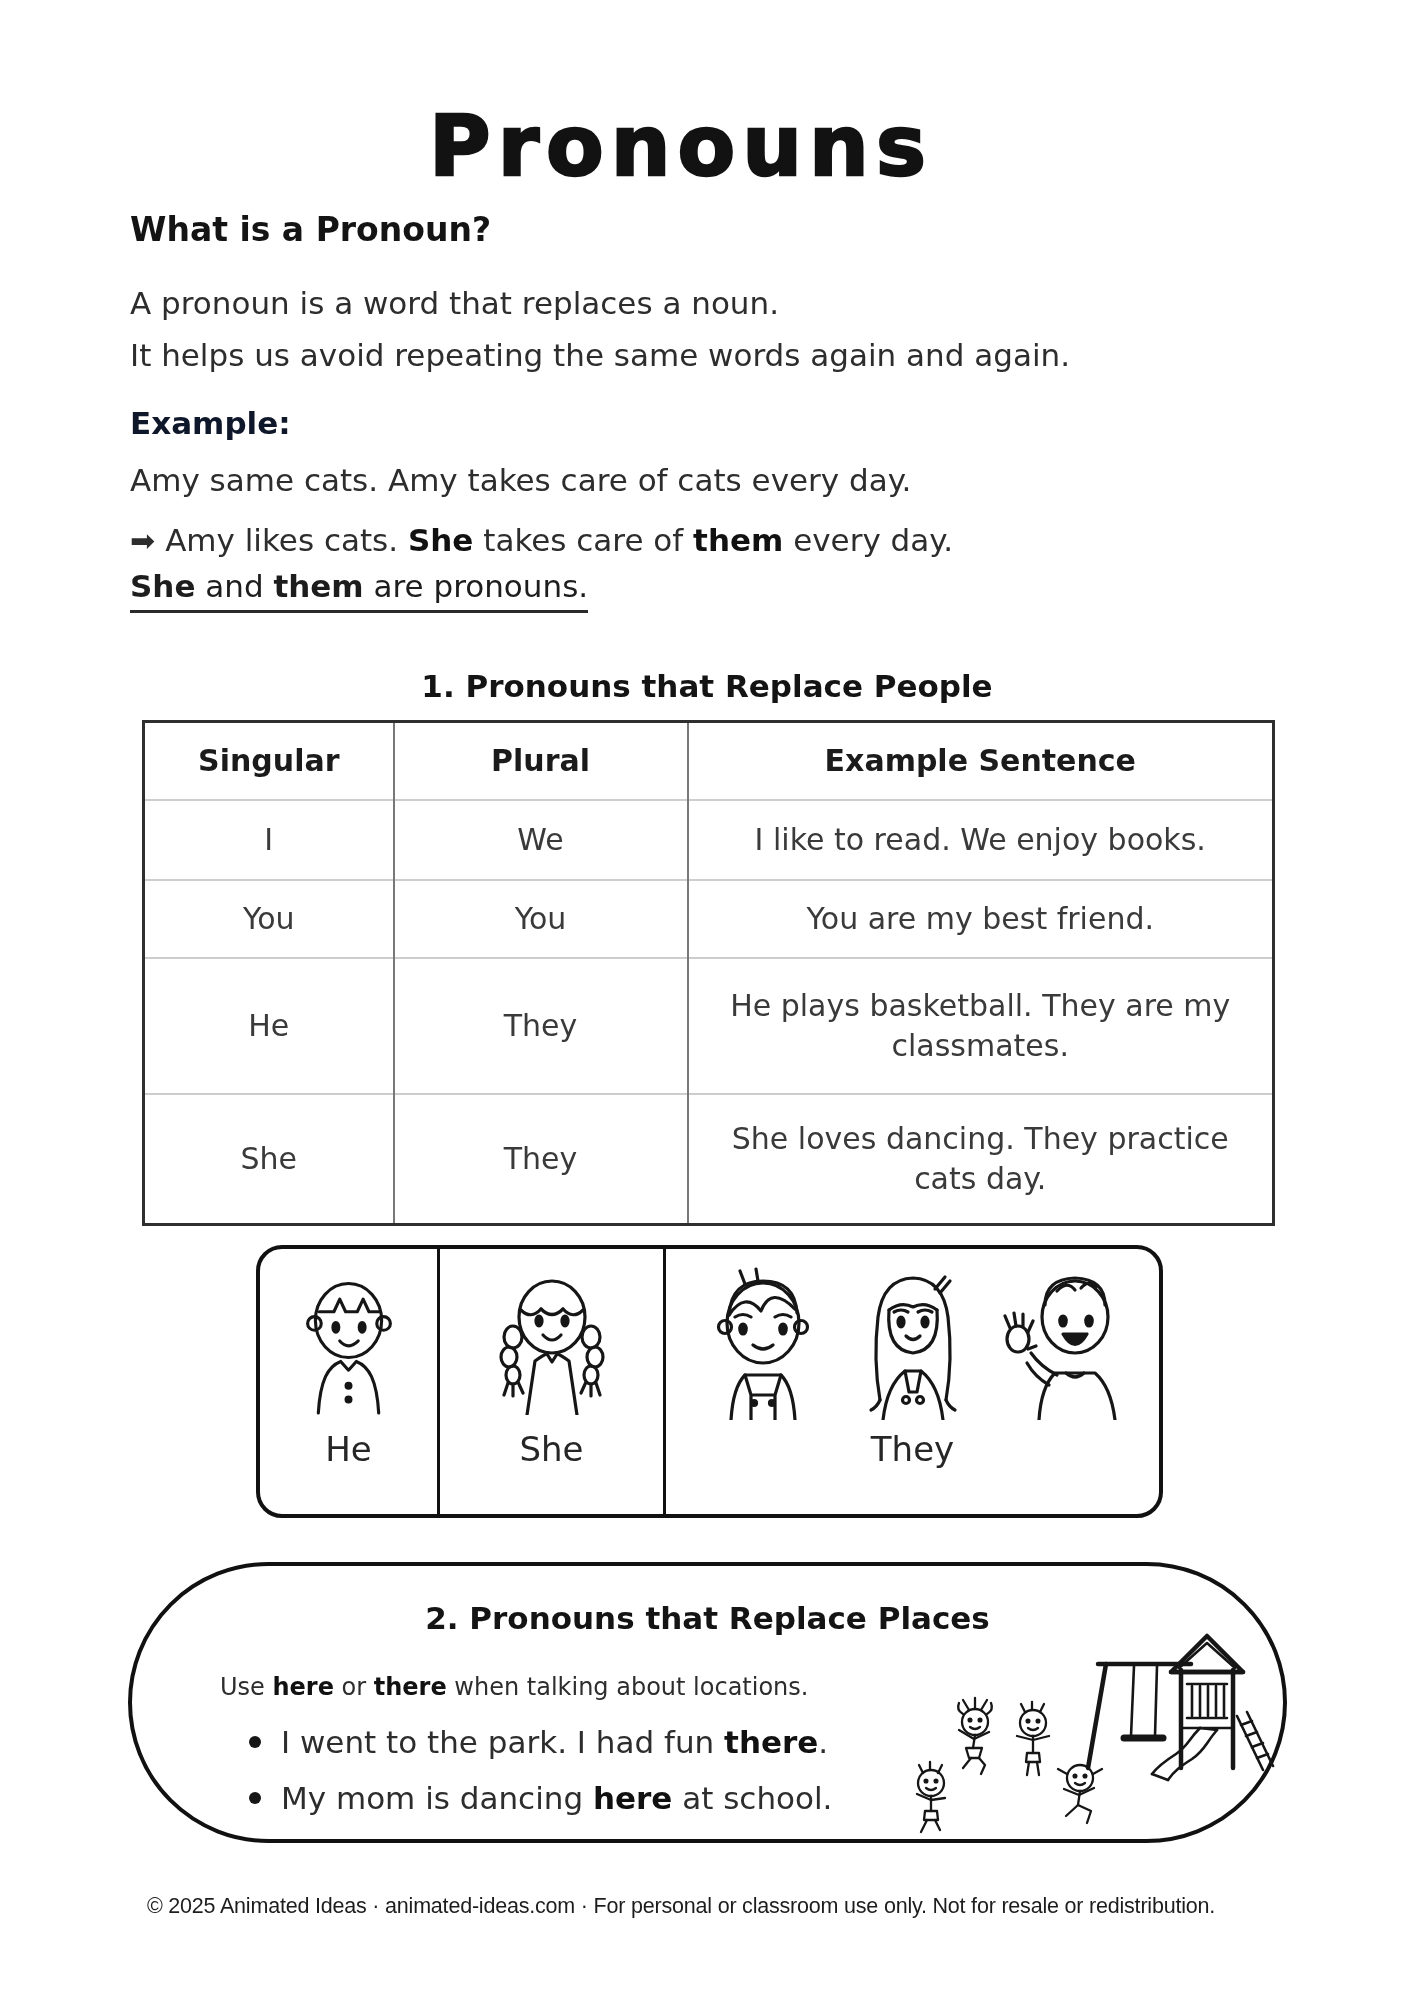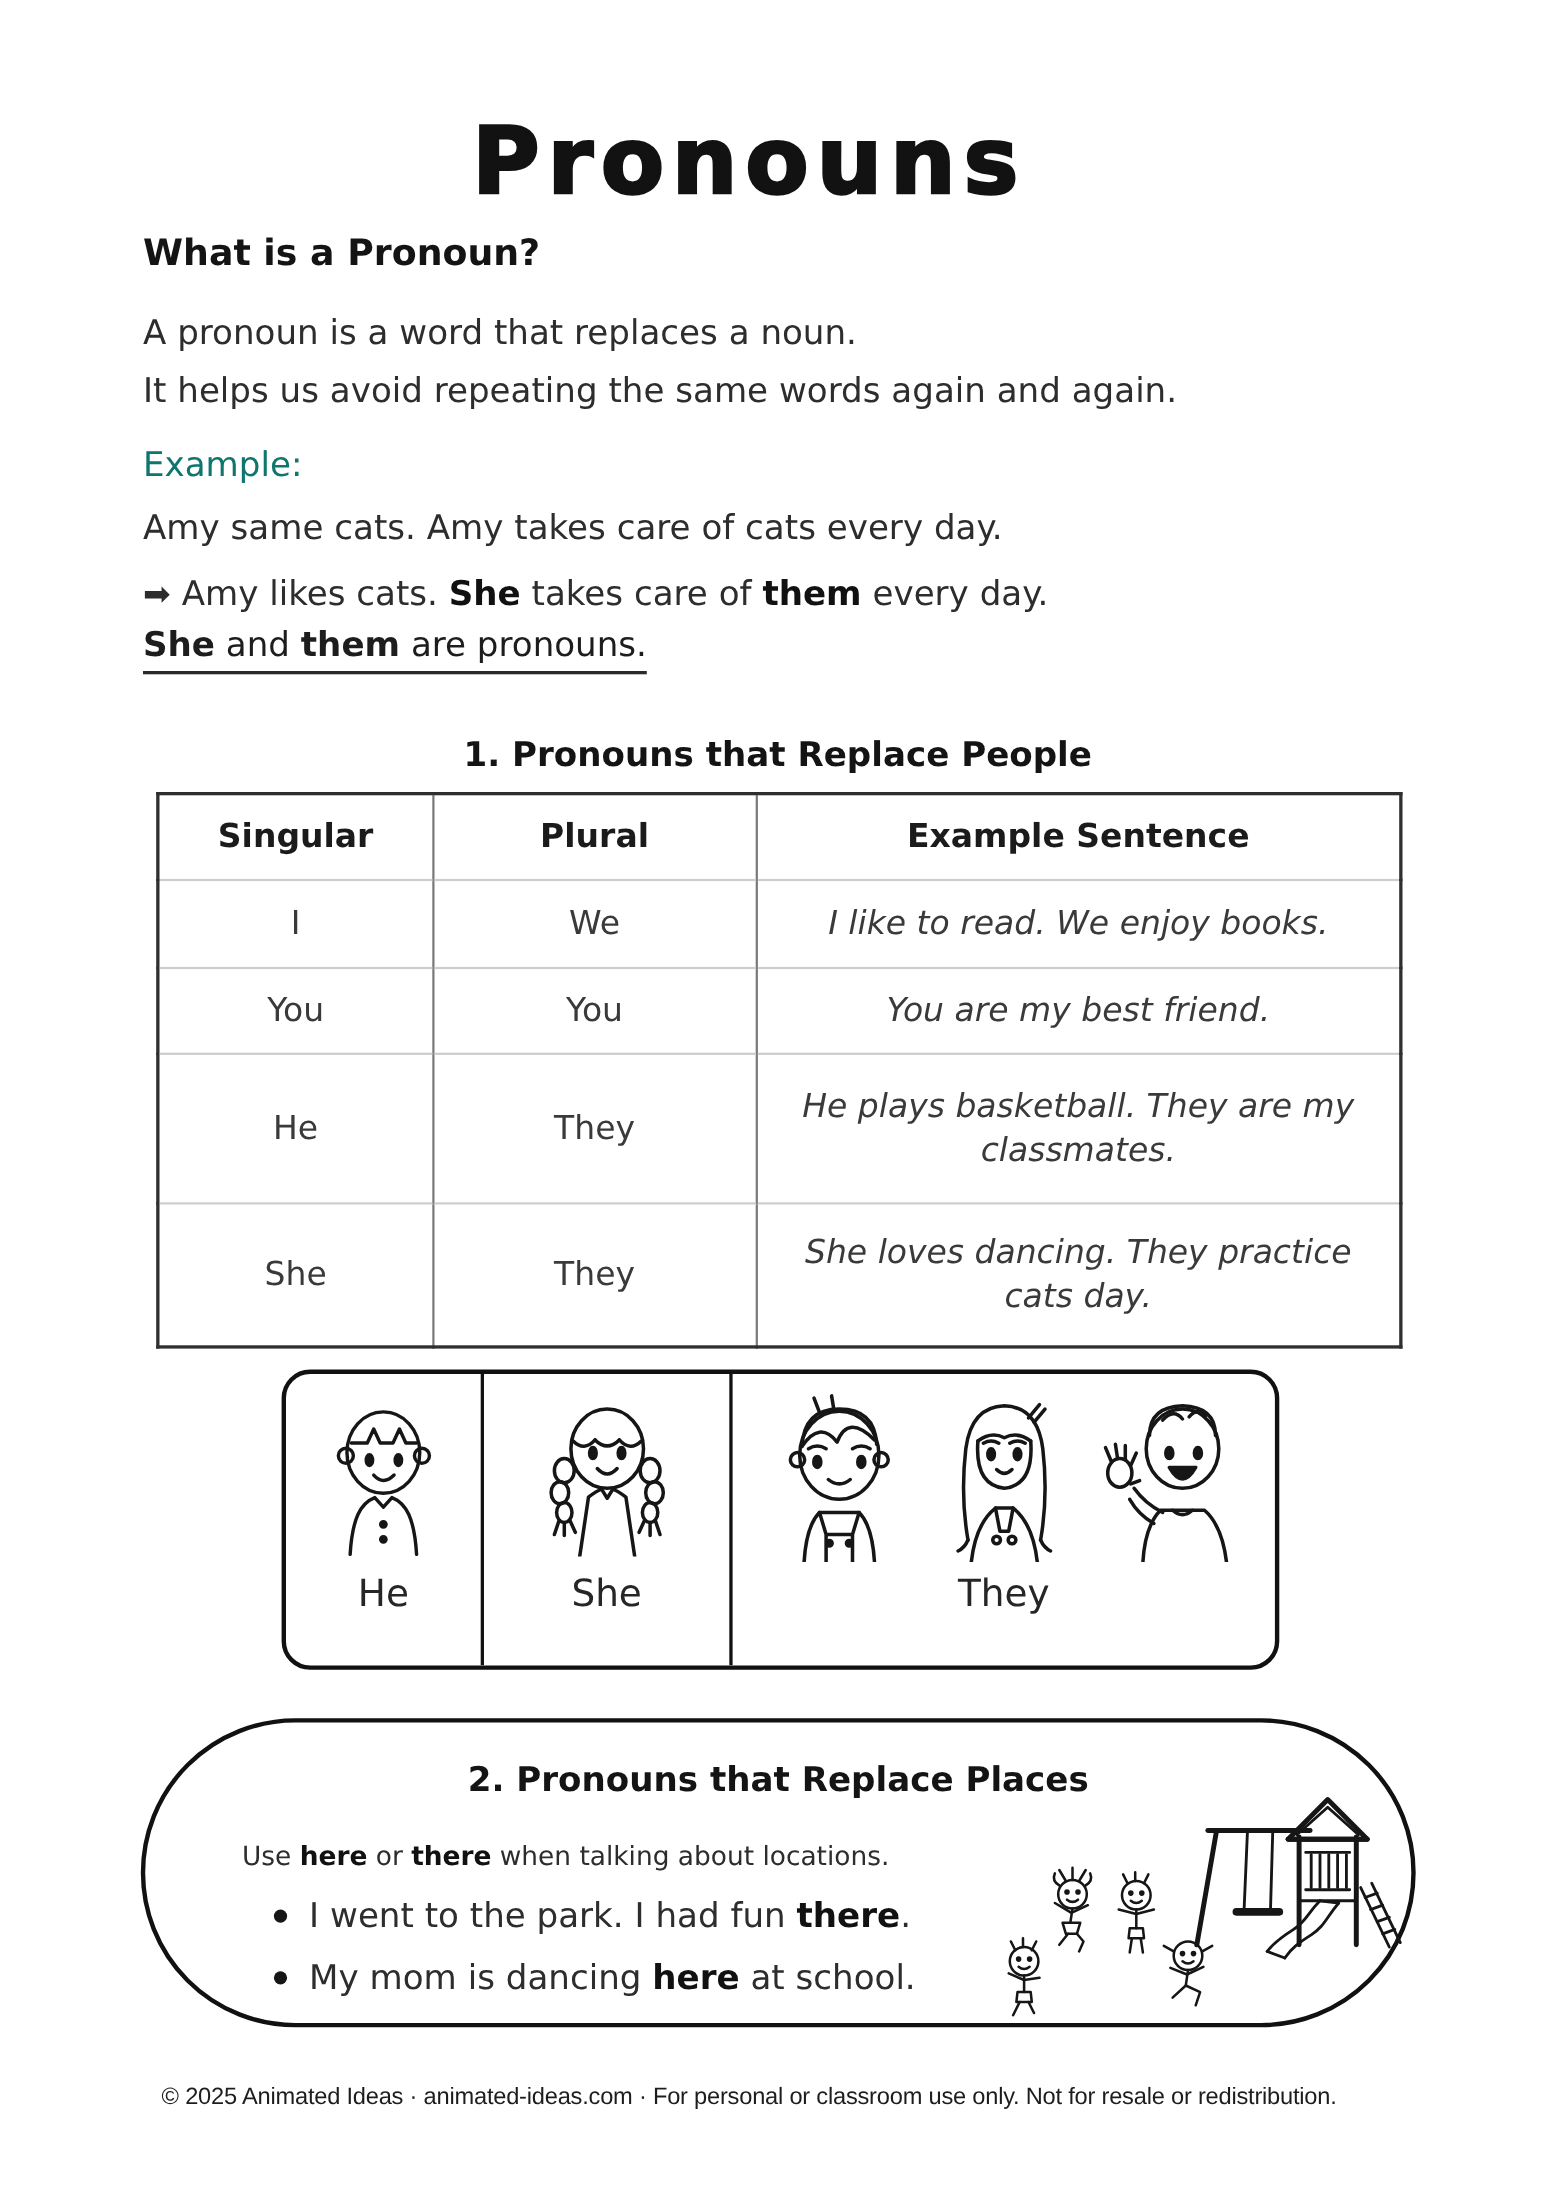--- a/index.html
+++ b/index.html
@@ -10,41 +10,41 @@
   b { font-weight:bold; color:#111; }
 
   .title {
     position:absolute; top:100px; left:0; width:100%; text-align:center;
     font-size:84px; line-height:92px; font-weight:bold; color:#121212;
     letter-spacing:7px; -webkit-text-stroke:2.5px #121212;
   }
   .h2 { position:absolute; left:130px; top:208px; font-size:33px; line-height:44px; font-weight:bold; color:#141414; }
   .para { position:absolute; left:130px; font-size:31px; line-height:44px; color:#2d2d2d; }
   .p1 { top:281px; } .p2 { top:333px; }
-  .h3 { position:absolute; left:130px; top:401px; font-size:31px; line-height:44px; font-weight:normal; color:#0f766e; }
+  .h3 { position:absolute; left:130px; top:401px; font-size:31px; line-height:44px; font-weight:bold; color:#0f172a; }
   .p3 { top:458px; } .p4 { top:518px; } .p5 { top:564px; }
   .arrow-glyph { margin-right:10px; font-size:30px; }
   .underlined { display:inline-block; border-bottom:3px solid #2b2b2b; padding-bottom:2px; }
   .p5 b, .p5 span { color:#1d1d1d; }
 
   .section1-heading {
     position:absolute; left:142px; top:664px; width:1130px; text-align:center;
     font-size:31px; line-height:44px; font-weight:bold; color:#141414;
   }
 
   .people-table-wrap { position:absolute; left:142px; top:720px; }
   table.people { border-collapse:collapse; table-layout:fixed; width:1130px; border:3px solid #2f2f2f; }
   table.people col.c1 { width:250px; } table.people col.c2 { width:294px; } table.people col.c3 { width:586px; }
   table.people th, table.people td { vertical-align:middle; text-align:center; font-weight:normal; }
   table.people th { font-size:30px; font-weight:bold; color:#1b1b1b; }
   table.people td { font-size:30px; color:#3a3a3a; }
   table.people th + th, table.people td + td { border-left:2px solid #787878; }
   table.people tbody td { border-top:2px solid #cdcdcd; }
   tr.r-head { height:78px; } tr.r1 { height:80px; } tr.r2 { height:78px; } tr.r3 { height:136px; } tr.r4 { height:131px; }
-  td.example { text-align:left; padding:0 36px; line-height:40px;font-style:italic; }
+  td.example { text-align:left; padding:0 36px; line-height:40px; }
 
   .illus-box {
     position:absolute; left:256px; top:1245px; width:907px; height:273px;
     border:4px solid #111; border-radius:26px; box-sizing:border-box;
     display:flex; overflow:hidden; background:#fff;
   }
   .illus-cell { display:flex; flex-direction:column; align-items:center; padding-top:16px; box-sizing:border-box; }
   .illus-cell.c1 { width:177px; } .illus-cell.c2 { width:226px; } .illus-cell.c3 { flex:1; }
   .illus-cell + .illus-cell { border-left:3px solid #111; }
   .illus-label { margin-top:6px; font-size:34px; color:#262626; line-height:40px; }

